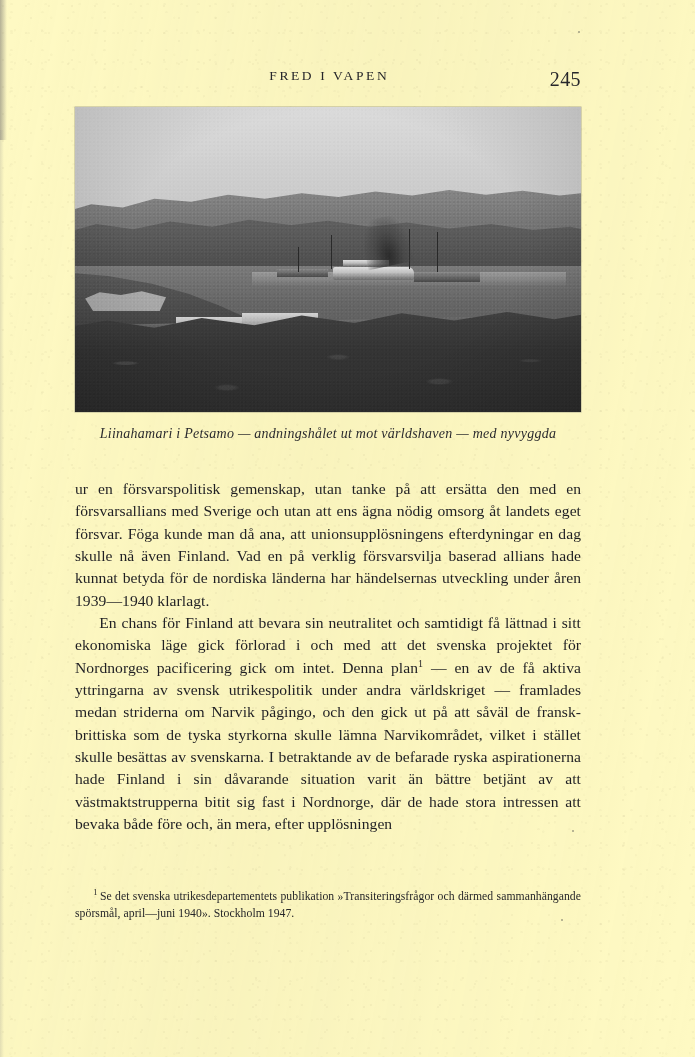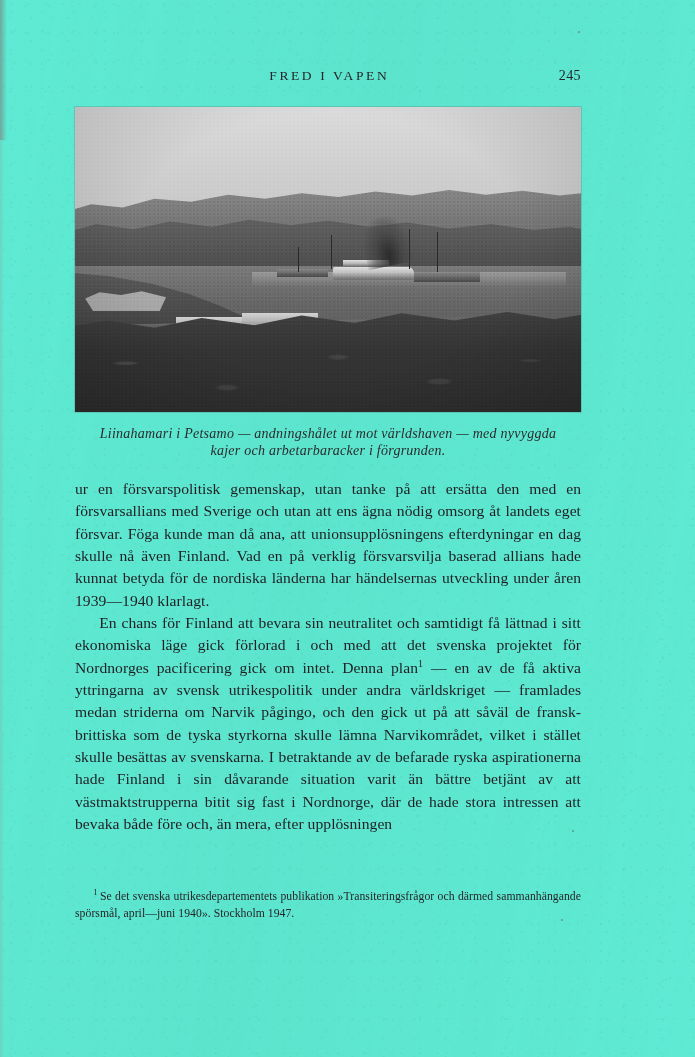--- a/index.html
+++ b/index.html
@@ -7,21 +7,21 @@
     padding: 0;
     background: #ffffff;
   }
   body {
     font-family: "Liberation Serif", serif;
   }
   .page {
     position: relative;
     width: 695px;
     height: 1057px;
-    background: #5eead4;
+    background: #fef9c3;
     overflow: hidden;
   }
   
   .paper-grain {
     position: absolute;
     inset: 0;
     background-image:
       radial-gradient(circle at 12% 22%, rgba(170,165,155,0.10) 0 1px, transparent 1.4px),
       radial-gradient(circle at 37% 64%, rgba(170,165,155,0.09) 0 1px, transparent 1.4px),
       radial-gradient(circle at 68% 14%, rgba(170,165,155,0.08) 0 1px, transparent 1.4px),
@@ -74,21 +74,21 @@
     text-align: center;
     font-size: 13.5px;
     letter-spacing: 2.6px;
     text-indent: 2.6px;
     font-weight: 400;
   }
   .runhead .folio {
     position: absolute;
     right: 0;
     top: 0;
-    font-size: 14px;
+    font-size: 20px;
     letter-spacing: 0.4px;
     font-feature-settings: "onum" 1;
   }
 
   
   .photo-figure {
     position: absolute;
     top: 107px;
     left: 0;
     width: 506px;
@@ -321,21 +321,20 @@
 
         <div class="ph-foreground"></div>
         <div class="ph-fg-texture"></div>
         <div class="ph-grain"></div>
         <div class="ph-vignette"></div>
       </div>
     </div>
 
     <div class="caption">
       <span>Liinahamari i Petsamo — andningshålet ut mot världshaven — med nyvyggda</span><br>
-      <span>kajer och arbetarbaracker i förgrunden.</span>
     </div>
 
     <div class="body-text">
       <p>ur en försvarspolitisk gemenskap, utan tanke på att ersätta den med en försvarsallians med Sverige och utan att ens ägna nödig omsorg åt landets eget försvar. Föga kunde man då ana, att unionsupplösningens efterdyningar en dag skulle nå även Finland. Vad en på verklig försvarsvilja baserad allians hade kunnat betyda för de nordiska länderna har händelsernas utveckling under åren 1939—1940 klarlagt.</p>
       <p><span>En chans för Finland att bevara sin neutralitet och samtidigt få lättnad i sitt ekonomiska läge gick förlorad i och med att det svenska projektet för Nordnorges pacificering gick om intet. Denna plan</span><span class="fn-ref">1</span><span> — en av de få aktiva yttringarna av svensk utrikespolitik under andra världskriget — framlades medan striderna om Narvik pågingo, och den gick ut på att såväl de fransk-brittiska som de tyska styrkorna skulle lämna Narvikområdet, vilket i stället skulle besättas av svenskarna. I betraktande av de befarade ryska aspirationerna hade Finland i sin dåvarande situation varit än bättre betjänt av att västmaktstrupperna bitit sig fast i Nordnorge, där de hade stora intressen att bevaka både före och, än mera, efter upplösningen</span></p>
     </div>
 
     <div class="footnote">
       <p><span class="fn-marker">1</span><span>Se det svenska utrikesdepartementets publikation »Transiteringsfrågor och därmed sammanhängande spörsmål, april—juni 1940». Stockholm 1947.</span></p>
     </div>

